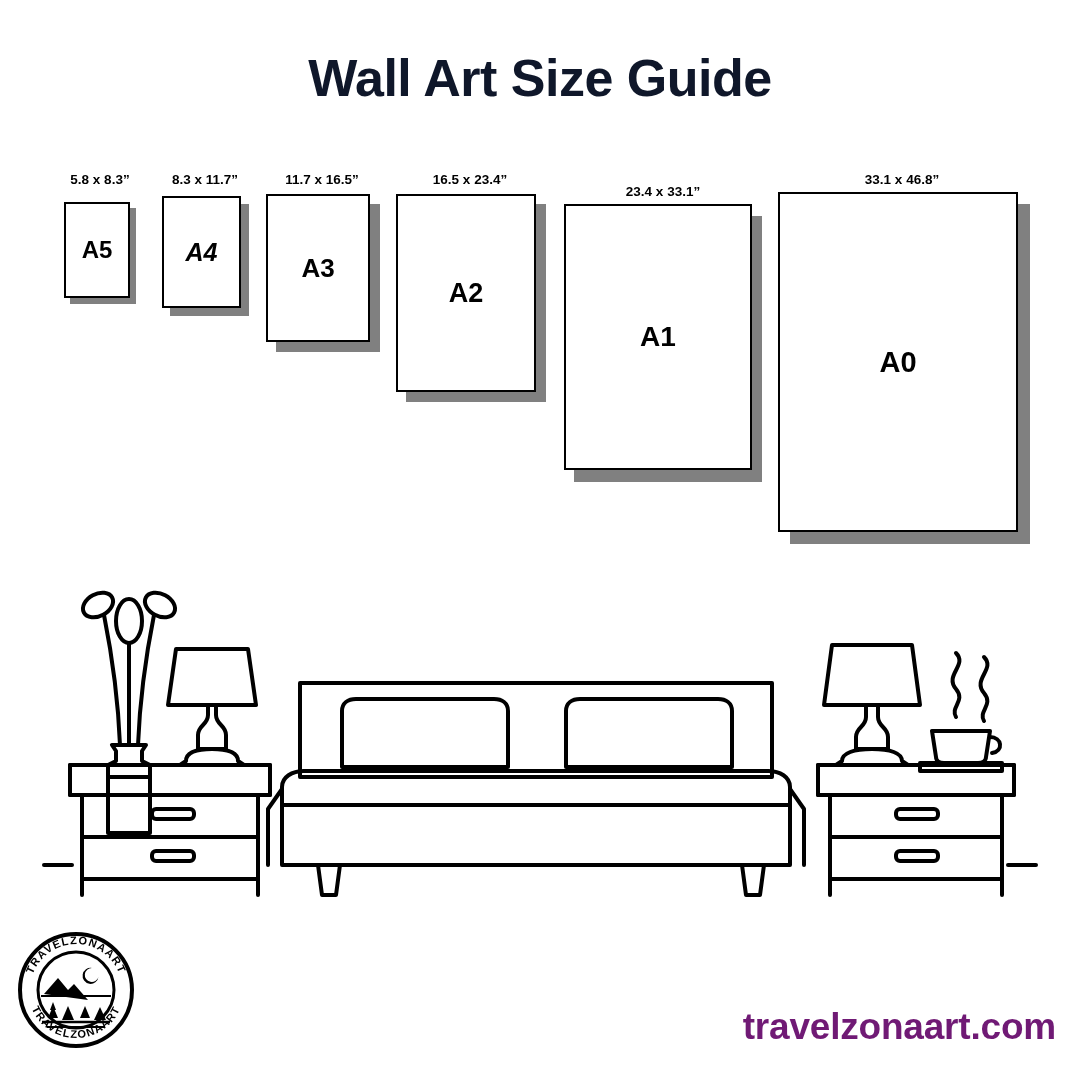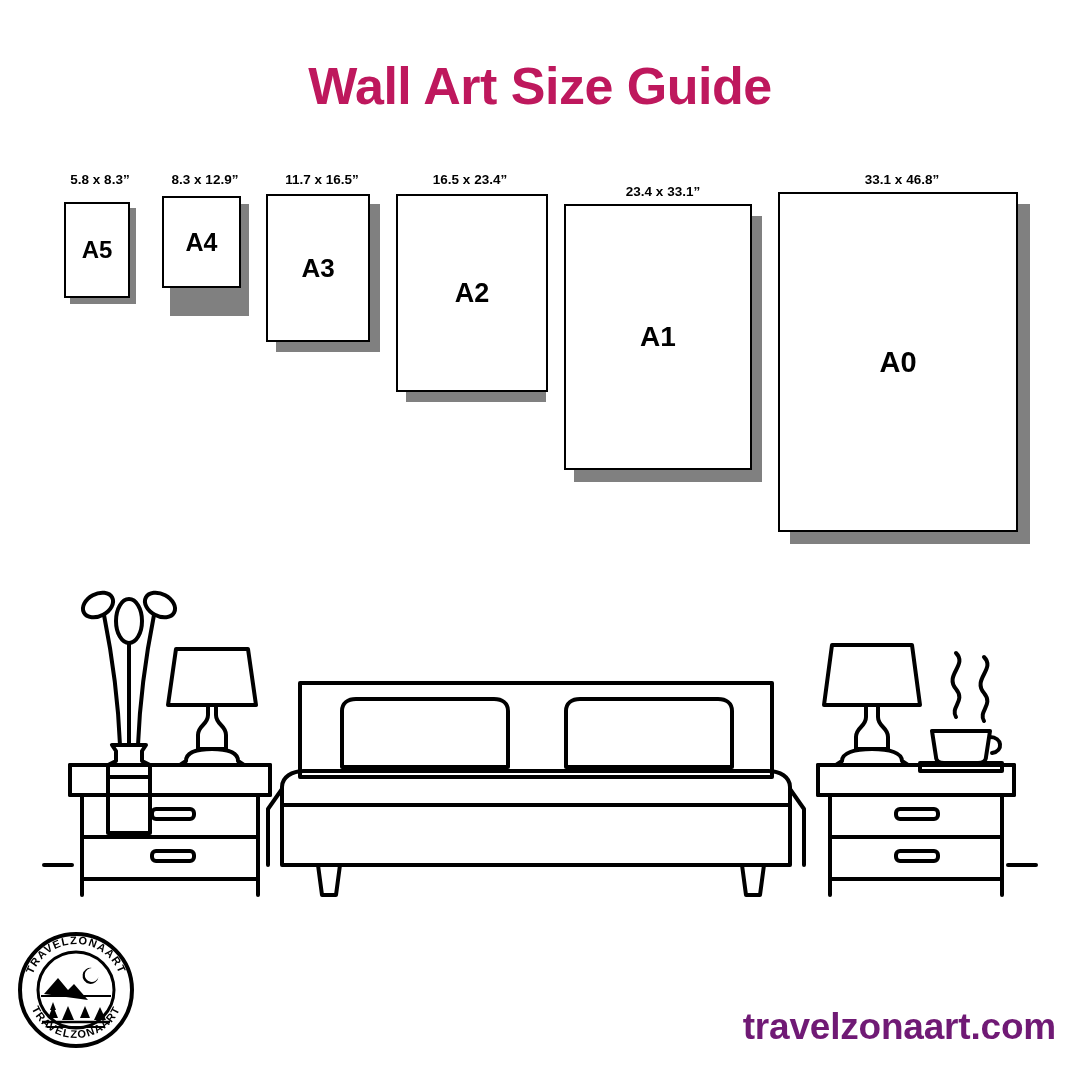--- a/index.html
+++ b/index.html
@@ -15,22 +15,21 @@
   }
 
   
   #page-title {
     position: absolute;
     top: 48px; left: 0; width: 1080px;
     text-align: center;
     font-size: 52px;
     font-weight: bold;
     letter-spacing: -0.5px;
-    color: #be185d;
-    margin-top: 8px;
+    color: #0f172a;
   }
 
   
   #size-chart {
     position: absolute;
     left: 0; top: 160px;
     width: 1080px; height: 440px;
   }
   .frame-group { position: absolute; }
   .frame-dim {
@@ -91,39 +90,39 @@
 
   <div class="frame-group" style="left:52px; top:0px; width:96px; height:180px;">
     <div class="frame-dim" style="top:12px;">5.8 x 8.3”</div>
     <div class="frame-shadow" style="left:18px; top:48px; width:66px; height:96px;"></div>
     <div class="frame-box" style="left:12px; top:42px; width:66px; height:96px;text-align:right;">
       <span class="frame-label" style="font-size:24px;">A5</span>
     </div>
   </div>
 
   <div class="frame-group" style="left:150px; top:0px; width:110px; height:200px;">
-    <div class="frame-dim" style="top:12px;">8.3 x 12.9”</div>
+    <div class="frame-dim" style="top:12px;">8.3 x 11.7”</div>
     <div class="frame-shadow" style="left:20px; top:44px; width:79px; height:112px;"></div>
-    <div class="frame-box" style="left:12px; top:36px; width:79px; height:92px;">
+    <div class="frame-box" style="left:12px; top:36px; width:79px; height:112px;font-style:italic;">
       <span class="frame-label" style="font-size:25px;">A4</span>
     </div>
   </div>
 
   <div class="frame-group" style="left:258px; top:0px; width:128px; height:230px;">
     <div class="frame-dim" style="top:12px;">11.7 x 16.5”</div>
     <div class="frame-shadow" style="left:18px; top:44px; width:104px; height:148px;"></div>
     <div class="frame-box" style="left:8px; top:34px; width:104px; height:148px;">
       <span class="frame-label" style="font-size:26px;">A3</span>
     </div>
   </div>
 
   <div class="frame-group" style="left:388px; top:0px; width:164px; height:270px;">
     <div class="frame-dim" style="top:12px;">16.5 x 23.4”</div>
     <div class="frame-shadow" style="left:18px; top:44px; width:140px; height:198px;"></div>
-    <div class="frame-box" style="left:8px; top:34px; width:152px; height:198px;">
+    <div class="frame-box" style="left:8px; top:34px; width:140px; height:198px;">
       <span class="frame-label" style="font-size:27px;">A2</span>
     </div>
   </div>
 
   <div class="frame-group" style="left:555px; top:12px; width:216px; height:340px;">
     <div class="frame-dim" style="top:12px;">23.4 x 33.1”</div>
     <div class="frame-shadow" style="left:19px; top:44px; width:188px; height:266px;"></div>
     <div class="frame-box" style="left:9px; top:32px; width:188px; height:266px;">
       <span class="frame-label" style="font-size:28px;">A1</span>
     </div>

